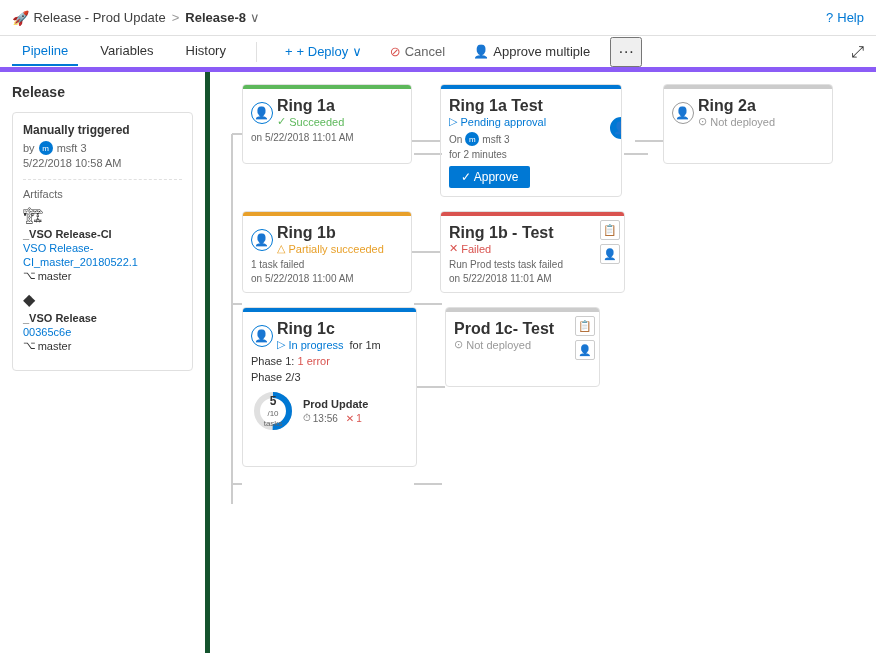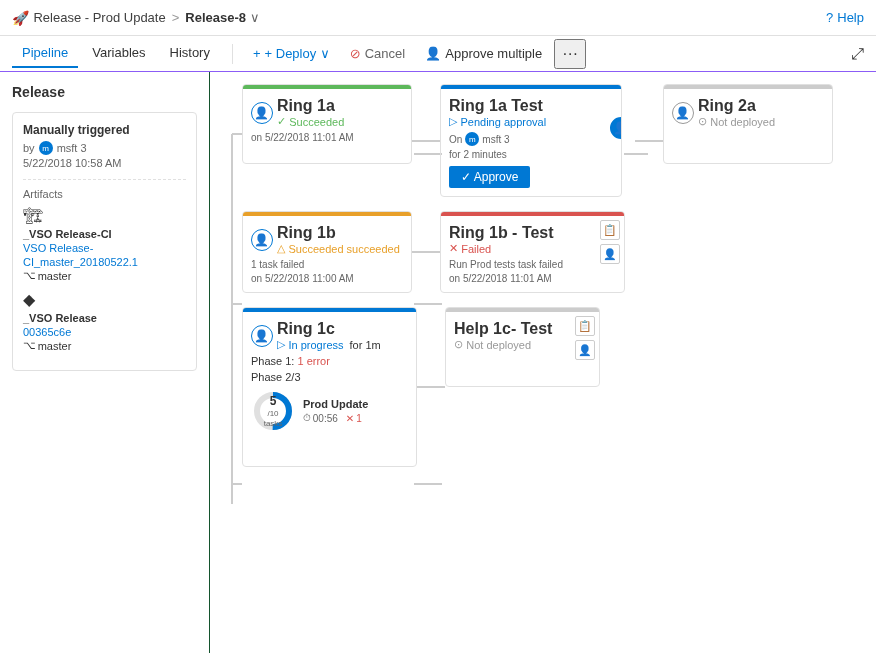--- a/index.html
+++ b/index.html
@@ -9,36 +9,36 @@
     .top-bar { display: flex; align-items: center; justify-content: space-between; padding: 6px 12px; border-bottom: 1px solid #e0e0e0; height: 36px; background: #fff; }
     .top-bar-left { display: flex; align-items: center; gap: 4px; font-size: 13px; color: #333; }
     .top-bar-left .breadcrumb-icon { color: #0078d4; font-size: 14px; }
     .top-bar-left .separator { color: #999; margin: 0 2px; }
     .top-bar-left .release-link { color: #404040; cursor: pointer; }
     .top-bar-left .release-name { font-weight: 600; }
     .top-bar-left .chevron { color: #666; }
     .top-bar-right { display: flex; align-items: center; gap: 4px; font-size: 13px; color: #0078d4; cursor: pointer; }
 
     
-    .toolbar { display: flex; align-items: center; padding: 4px 12px; border-bottom: 1px solid #8b5cf6; height: 36px; gap: 4px; }
+    .toolbar { display: flex; align-items: center; padding: 4px 12px; border-bottom: 5px solid #8b5cf6; height: 36px; gap: 12px; }
     .toolbar-tab { padding: 6px 10px; font-size: 13px; cursor: pointer; color: #333; border-bottom: 2px solid transparent; }
     .toolbar-tab.active { color: #0078d4; border-bottom: 2px solid #0078d4; }
     .toolbar-divider { width: 1px; height: 20px; background: #e0e0e0; margin: 0 8px; }
     .toolbar-btn { display: flex; align-items: center; gap: 4px; padding: 4px 8px; font-size: 13px; cursor: pointer; color: #333; border: none; background: none; }
     .toolbar-btn.deploy { color: #0078d4; }
     .toolbar-btn.cancel { color: #666; }
     .toolbar-btn.approve { color: #333; }
     .toolbar-more { font-size: 16px; cursor: pointer; color: #333; padding: 4px 6px; }
     .toolbar-expand { margin-left: auto; font-size: 16px; cursor: pointer; color: #333; }
 
     
     .main { display: flex; height: calc(653px - 72px); }
 
     
-    .sidebar { width: 210px; min-width: 210px; border-right: 1px solid #14532d; padding: 12px; overflow-y: auto; }
+    .sidebar { width: 210px; min-width: 210px; border-right: 5px solid #14532d; padding: 12px; overflow-y: auto; }
     .sidebar-title { font-weight: 700; font-size: 14px; margin-bottom: 12px; }
     .release-card { border: 1px solid #e0e0e0; border-radius: 4px; padding: 10px; margin-bottom: 12px; }
     .release-card-title { font-weight: 600; font-size: 12px; margin-bottom: 4px; }
     .release-card-by { display: flex; align-items: center; gap: 4px; font-size: 11px; color: #666; }
     .release-card-by .user-dot { width: 14px; height: 14px; background: #0078d4; border-radius: 50%; display: inline-flex; align-items: center; justify-content: center; color: white; font-size: 8px; }
     .release-card-date { font-size: 11px; color: #666; margin-top: 2px; }
     .artifacts-section { margin-top: 10px; border-top: 1px dashed #e0e0e0; padding-top: 8px; }
     .artifacts-label { font-size: 11px; color: #666; margin-bottom: 6px; }
     .artifact-item { margin-bottom: 8px; }
     .artifact-icon { font-size: 16px; display: block; margin-bottom: 2px; }
@@ -262,21 +262,21 @@
 
         <div class="env-card">
           <div class="env-card-top-bar orange"></div>
           <div class="env-card-body">
             <div class="env-card-header">
               <div class="env-card-person-icon">👤</div>
               <div class="env-card-info">
                 <div class="env-card-name">Ring 1b</div>
                 <div class="env-card-status partial">
                   <span>△</span>
-                  <span>Succeeded succeeded</span>
+                  <span>Partially succeeded</span>
                 </div>
               </div>
             </div>
             <div class="env-card-task-fail">1 task failed</div>
             <div class="env-card-date">on 5/22/2018 11:00 AM</div>
           </div>
         </div>
 
         <div style="width:28px; height:2px; background:#ccc; align-self:center; flex-shrink:0;"></div>
 
@@ -332,40 +332,40 @@
                 <div class="donut-label">
                   <strong>5</strong>
                   <span style="font-size:8px;color:#666;">/10<br>tasks</span>
                 </div>
               </div>
               <div class="task-info">
                 <div class="task-info-title">Prod Update</div>
                 <div class="task-meta">
                   <div class="task-meta-item">
                     <span>⏱</span>
-                    <span>00:56</span>
+                    <span>13:56</span>
                   </div>
                   <div class="task-meta-item">
                     <span class="err">✕</span>
                     <span class="err">1</span>
                   </div>
                 </div>
               </div>
             </div>
           </div>
         </div>
 
         <div style="width:28px; height:2px; background:#ccc; align-self:center; flex-shrink:0;"></div>
 
         <div class="env-card" style="width:155px; position:relative;">
           <div class="env-card-top-bar gray"></div>
           <div class="env-card-body">
             <div class="env-card-header">
               <div class="env-card-info">
-                <div class="env-card-name">Help 1c- Test</div>
+                <div class="env-card-name">Prod 1c- Test</div>
                 <div class="env-card-status not-deployed">
                   <span>⊙</span>
                   <span>Not deployed</span>
                 </div>
               </div>
               <div style="position:absolute;right:4px;top:8px;display:flex;flex-direction:column;gap:4px;">
                 <div class="env-card-action-btn">📋</div>
                 <div class="env-card-action-btn">👤</div>
               </div>
             </div>

